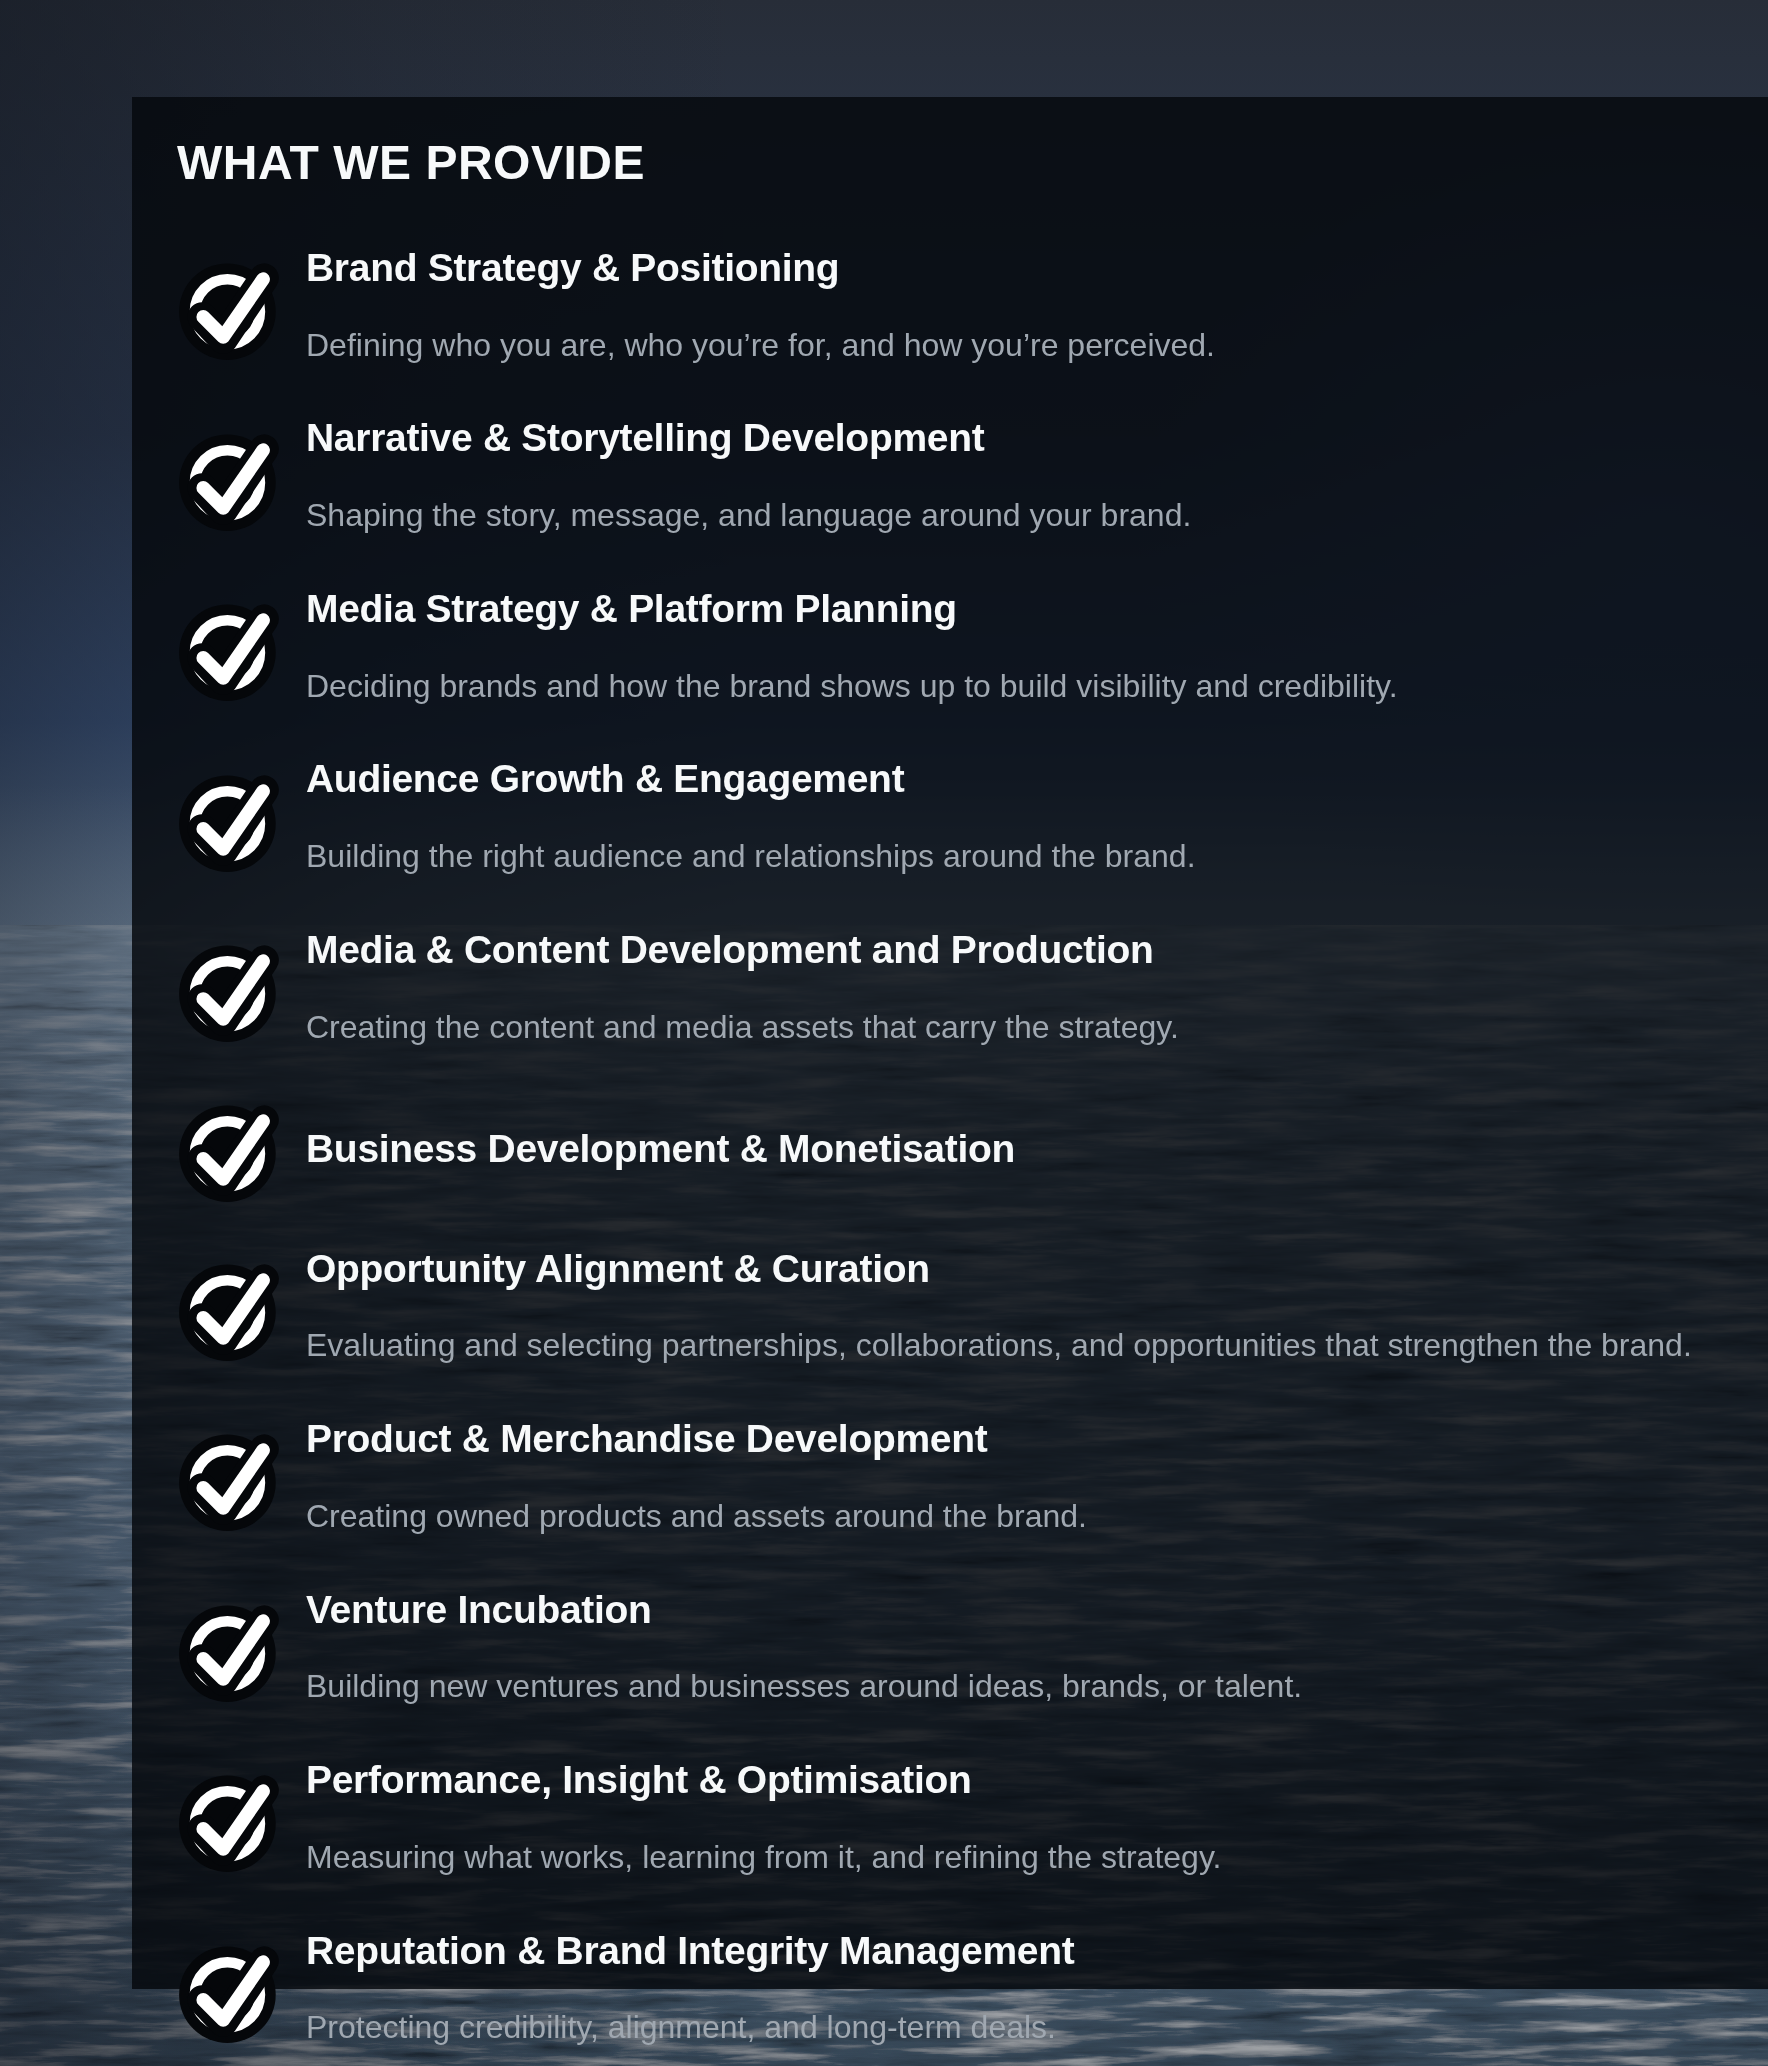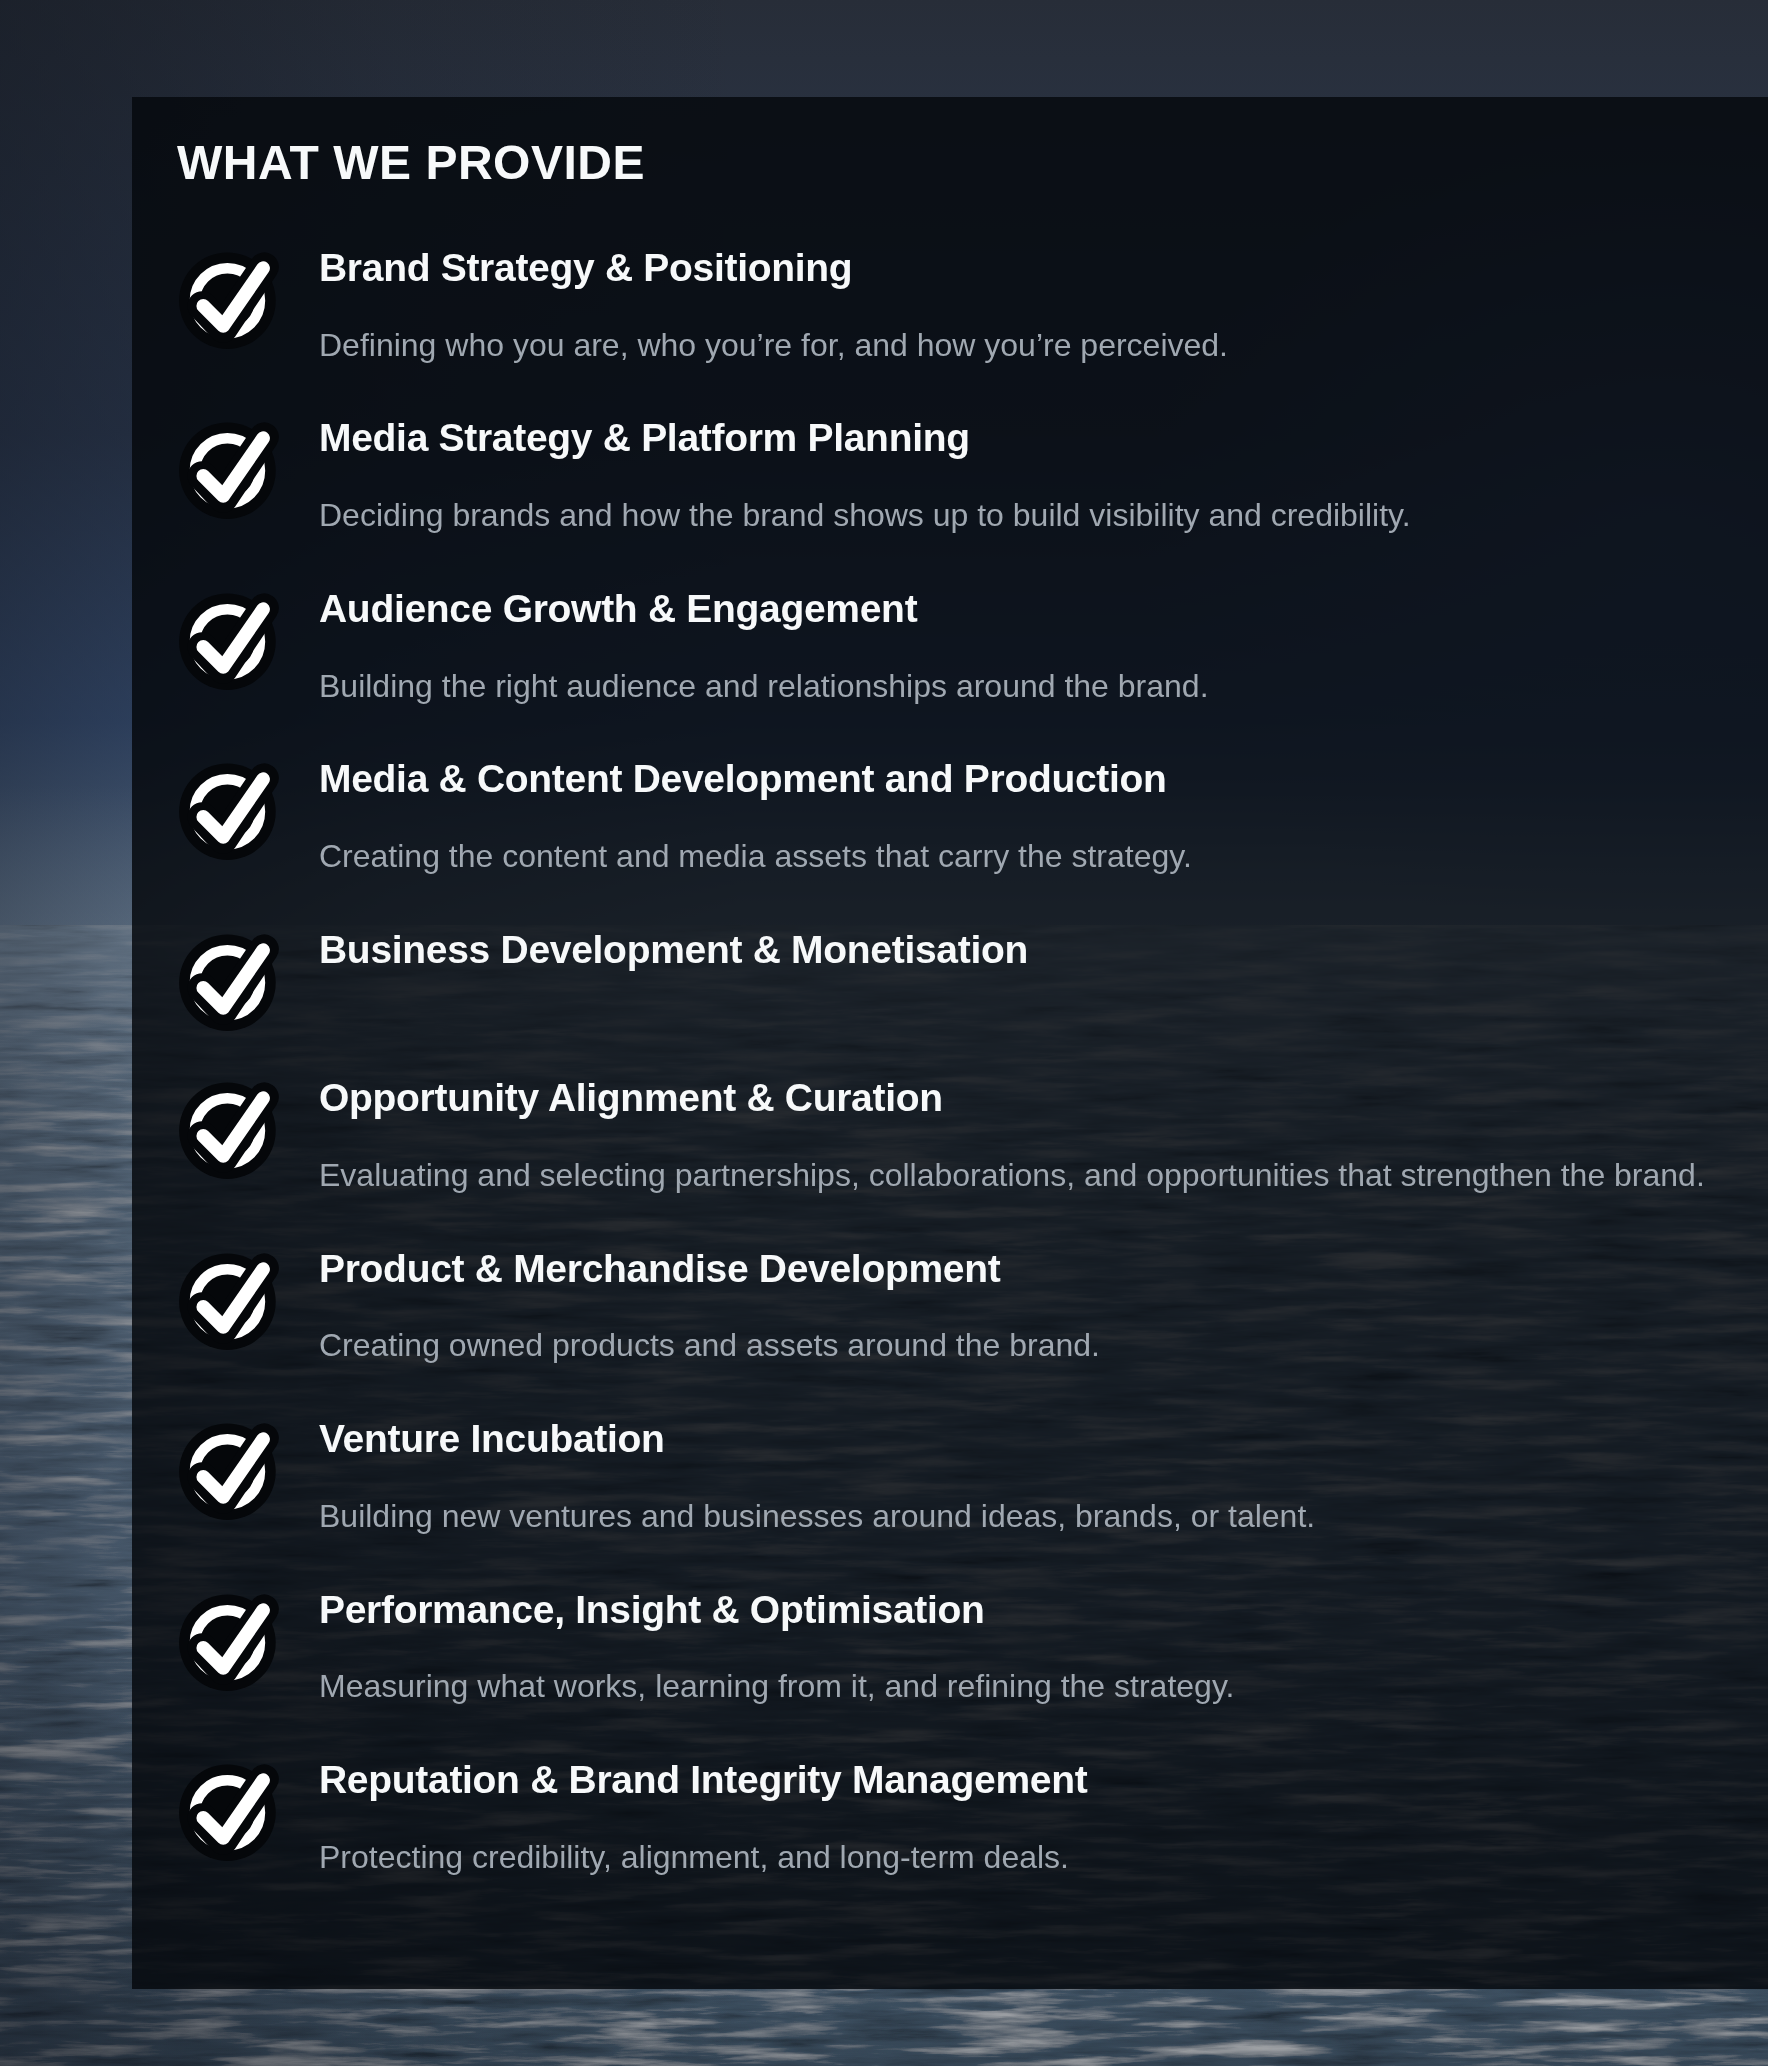--- a/index.html
+++ b/index.html
@@ -32,21 +32,21 @@
     box-sizing:border-box;
   }
   .panel h1{
     margin:0 0 54px 0;
     font-size:48px;line-height:1.1;font-weight:bold;
     letter-spacing:0.5px;
     color:var(--title-color,#f7f9fa);
   }
   .service-list{display:block;}
   .service-item{
-    display:flex;gap:37px;
+    display:flex;align-items:center;gap:24px;
     margin-bottom:43px;
   }
   .service-item:last-child{margin-bottom:0;}
   .icon-wrap{flex:none;width:105px;height:105px;}
   .icon-wrap svg{width:105px;height:105px;display:block;}
   .service-text{flex:1 1 auto;min-width:0;}
   .service-title{
     font-size:39px;line-height:1.25;font-weight:bold;
     letter-spacing:-0.3px;
     color:var(--title-color,#f7f9fa);
@@ -107,20 +107,38 @@
 
         <path d="M50 118 L88 156 L164 46" fill="none" class="check-stroke" stroke-width="26" stroke-linecap="round" stroke-linejoin="round"></path>
       </svg>
     </span>
     <div class="service-text">
       <div class="service-title">Brand Strategy &amp; Positioning</div>
       <div class="service-desc">Defining who you are, who you’re for, and how you’re perceived.</div>
     </div>
   </div>
 
+  <div class="service-item">
+    <span class="icon-wrap">
+      <svg viewBox="0 0 200 200" aria-hidden="true">
+
+        <circle cx="96" cy="108" r="92" class="halo-fill"></circle>
+
+        <circle cx="96" cy="108" r="62" fill="none" class="ring-stroke" stroke-width="20"></circle>
+
+        <path d="M48 118 L88 160 L166 44" fill="none" class="halo-stroke" stroke-width="56" stroke-linecap="round" stroke-linejoin="round"></path>
+
+        <path d="M50 118 L88 156 L164 46" fill="none" class="check-stroke" stroke-width="26" stroke-linecap="round" stroke-linejoin="round"></path>
+      </svg>
+    </span>
+    <div class="service-text">
+      <div class="service-title">Narrative &amp; Storytelling Development</div>
+      <div class="service-desc">Shaping the story, message, and language around your brand.</div>
+    </div>
+  </div>
 
   <div class="service-item">
     <span class="icon-wrap">
       <svg viewBox="0 0 200 200" aria-hidden="true">
 
         <circle cx="96" cy="108" r="92" class="halo-fill"></circle>
 
         <circle cx="96" cy="108" r="62" fill="none" class="ring-stroke" stroke-width="20"></circle>
 
         <path d="M48 118 L88 160 L166 44" fill="none" class="halo-stroke" stroke-width="56" stroke-linecap="round" stroke-linejoin="round"></path>

